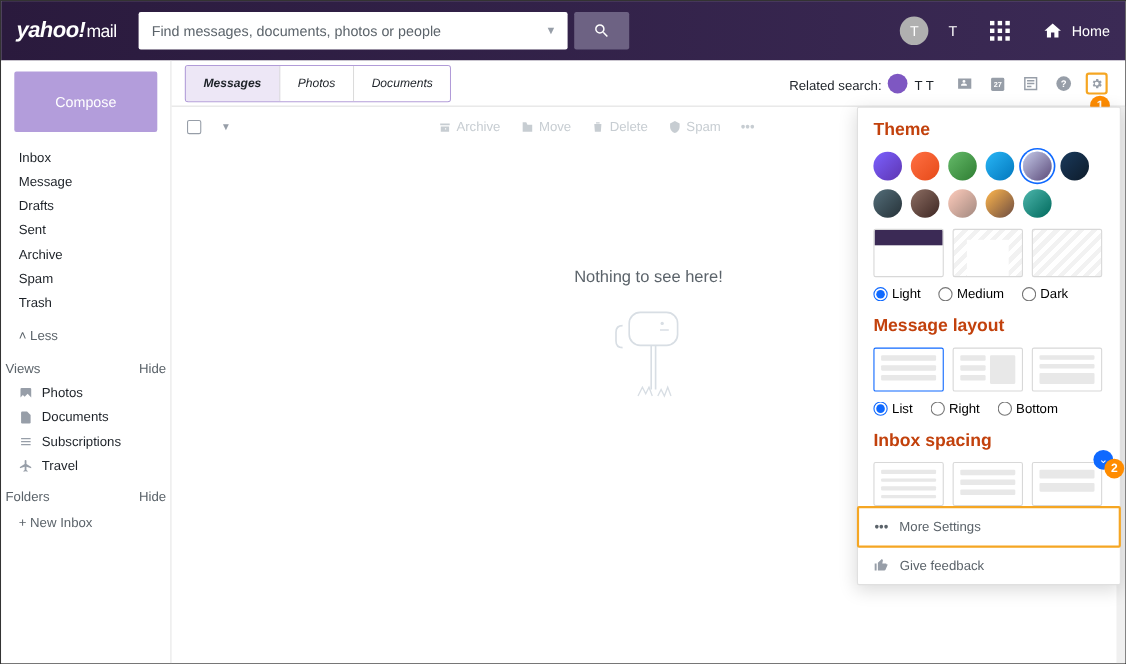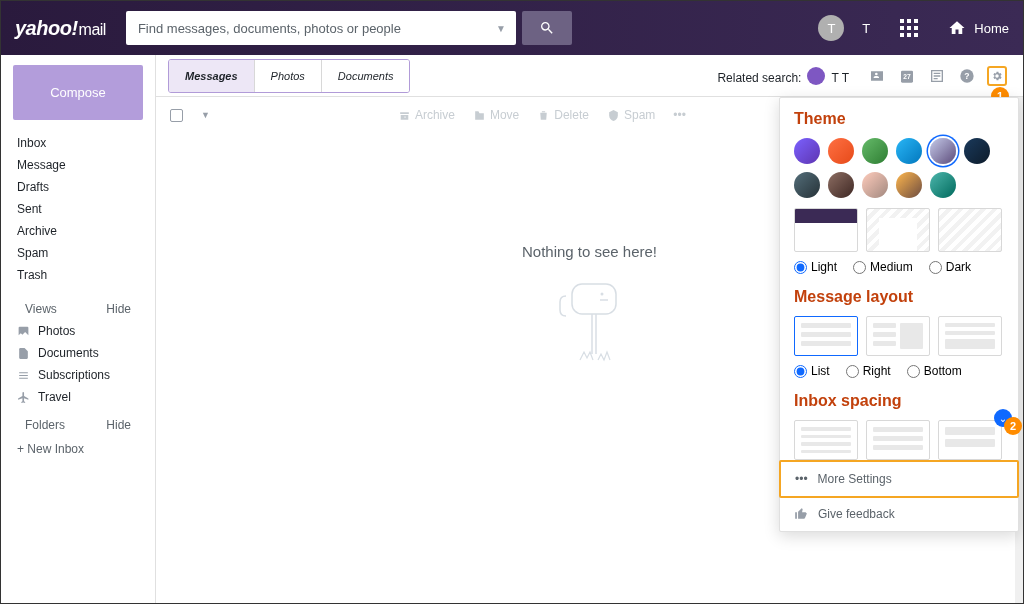--- a/index.html
+++ b/index.html
@@ -19,21 +19,21 @@
 .apps-icon { width: 18px; height: 18px; margin-left: 18px; display: grid; grid-template-columns: repeat(3,4px); grid-template-rows: repeat(3,4px); gap: 3px; }
 .apps-icon span { background: #fff; width: 4px; height: 4px; }
 .home { color: #fff; display: flex; align-items: center; margin-left: 18px; font-size: 13px; gap: 8px; }
 .home svg { fill: #fff; width: 18px; height: 18px; }
 
 .content { display: flex; height: calc(100% - 54px); }
 .sidebar { width: 155px; background: #fff; border-right: 1px solid #e0e0e0; padding-top: 10px; overflow-y: auto; }
 .compose { background: #b39ddb; color: #fff; font-size: 13px; padding: 20px 0; text-align: center; margin: 0 12px 12px; border-radius: 2px; cursor: pointer; }
 .folders { padding: 0 0 6px; }
 .folders li { list-style: none; padding: 4px 16px; font-size: 12px; color: #1d2228; cursor: pointer; }
-.section-hdr { display: flex; justify-content: space-between; padding: 10px 24px 4px; font-size: 12px; color: #5b636a; }
+.section-hdr { display: flex; justify-content: space-between; padding: 10px 4px 4px; font-size: 12px; color: #5b636a; }
 .views li { list-style: none; padding: 4px 16px; font-size: 12px; color: #1d2228; cursor: pointer; display: flex; align-items: center; gap: 8px; }
 .views li .ic { width: 13px; height: 13px; display: inline-flex; align-items: center; justify-content: center; }
 .views li .ic svg { fill: #979ea8; width: 13px; height: 13px; }
 .less { padding: 6px 16px; font-size: 12px; color: #5b636a; cursor: pointer; }
 
 .main { flex: 1; background: #fff; display: flex; flex-direction: column; position: relative; }
 .tabbar { height: 42px; border-bottom: 1px solid #e0e0e0; display: flex; align-items: center; padding: 0 12px; gap: 0; }
 .tabs { display: flex; border: 1px solid #b19bd8; border-radius: 3px; overflow: hidden; }
 .tabs .tab { padding: 10px 16px; font-size: 11px; color: #1d2228; background: #fff; cursor: pointer; border-right: 1px solid #d8d8d8; font-style: italic; }
 .tabs .tab:last-child { border-right: none; }
@@ -135,20 +135,21 @@
     <div class="compose">Compose</div>
     <ul class="folders">
       <li>Inbox</li>
       <li>Message</li>
       <li>Drafts</li>
       <li>Sent</li>
       <li>Archive</li>
       <li>Spam</li>
       <li>Trash</li>
     </ul>
+    <div class="less">˄ <span>Less</span></div>
     <div class="section-hdr">
       <span>Views</span>
       <span>Hide</span>
     </div>
     <ul class="views">
       <li>
           <span class="ic">
             <svg viewBox="0 0 24 24">
               <path d="M21 19V5a2 2 0 00-2-2H5a2 2 0 00-2 2v14l4-4 3 3 5-5 6 6z"></path>
             </svg>

